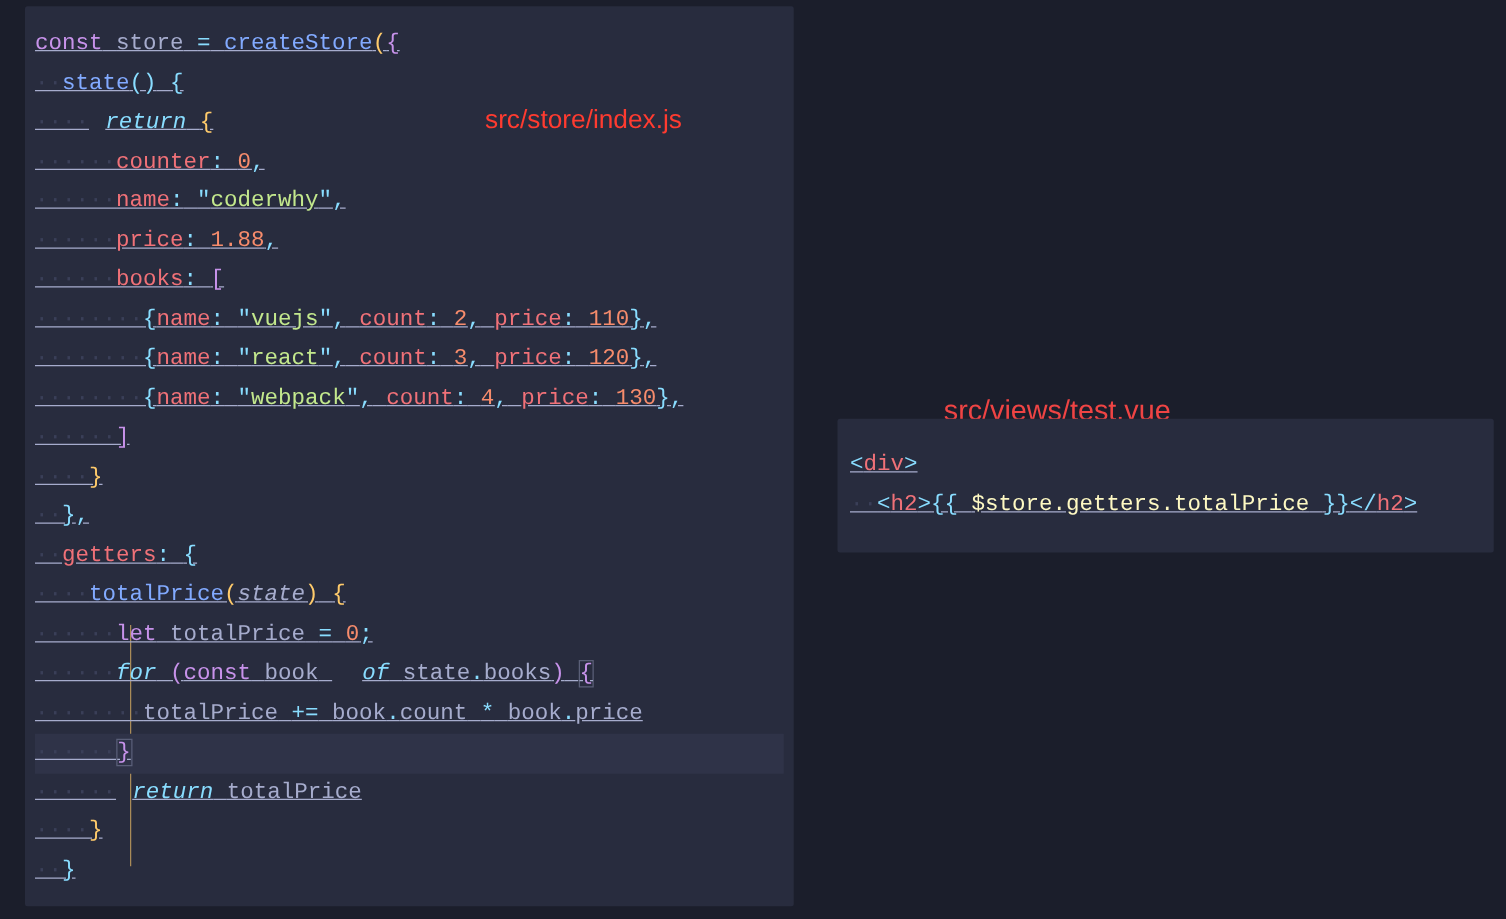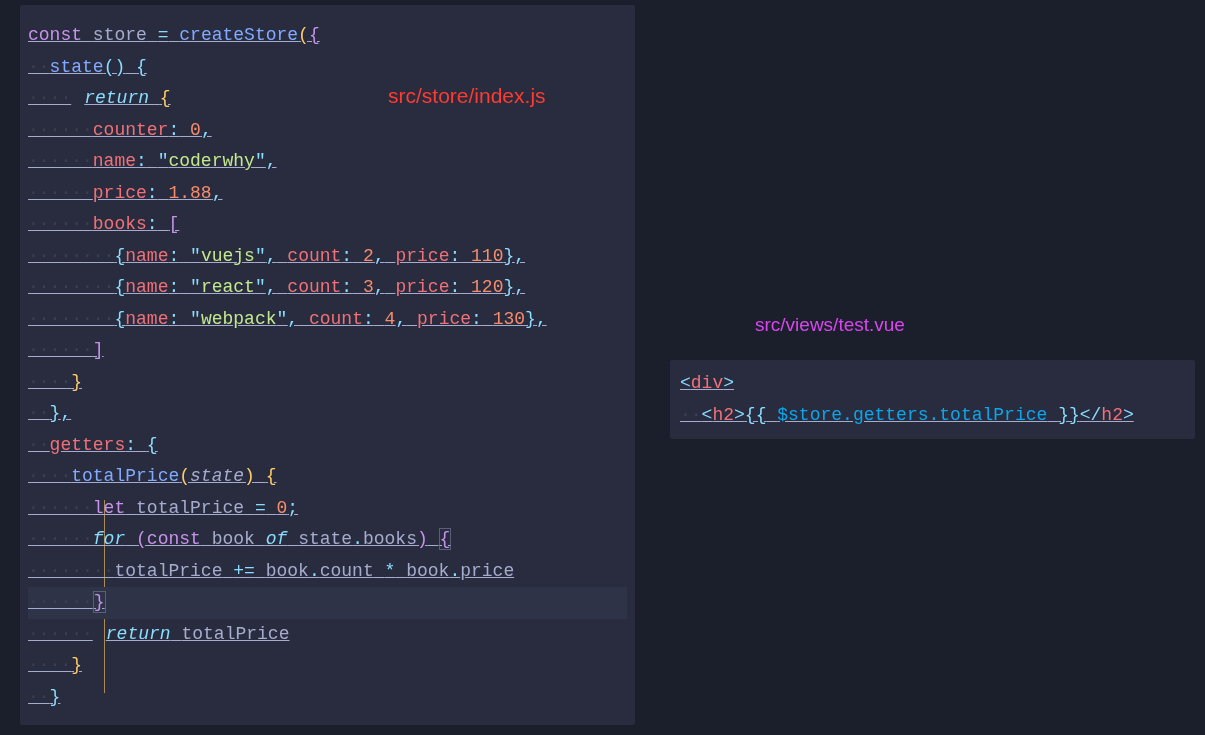--- a/index.html
+++ b/index.html
@@ -19,76 +19,76 @@
     left: 20px;
     top: 5px;
     width: 615px;
     background: #282c3e;
     padding: 15px 8px 12px 8px;
     border-radius: 2px;
   }
   .panel-right {
     position: absolute;
     left: 670px;
-    top: 360px;
+    top: 335px;
     width: 525px;
     background: #282c3e;
-    padding: 8px 10px;
+    padding: 22px 10px;
     border-radius: 2px;
   }
   .label-left {
     position: absolute;
     left: 388px;
     top: 78px;
     color: #ff3b30;
     font-size: 21px;
     font-weight: 400;
     font-family: -apple-system, 'Segoe UI', sans-serif;
     z-index: 10;
     text-align: center;
   }
   .label-right {
     position: absolute;
     left: 755px;
     top: 308px;
-    color: #d946ef;
-    font-size: 19px;
+    color: #ef4444;
+    font-size: 23px;
     font-weight: 400;
     font-family: -apple-system, 'Segoe UI', sans-serif;
   }
   .code-line {
     white-space: pre;
     position: relative;
     text-decoration: underline;
   }
   .hl-line {
     background: #2f3348;
   }
   .ws { color: #3a3f58; }
   .kw-const { color: #c792ea; }
   .kw-return { color: #89ddff; font-style: italic; margin-left: 13px; }
   .kw-let { color: #c792ea; }
   .kw-for { color: #89ddff; font-style: italic; }
-  .kw-of { color: #89ddff; font-style: italic; }
+  .kw-of { color: #89ddff; font-style: italic; margin-left: 24px; }
   .var-name { color: #a6accd; }
   .fn-call { color: #82aaff; }
   .fn-def { color: #82aaff; }
   .prop { color: #f07178; }
   .punct { color: #89ddff; }
   .brace-y { color: #ffcb6b; }
   .brace-p { color: #c792ea; }
   .brace-b { color: #89ddff; }
   .num { color: #f78c6c; }
   .str { color: #c3e88d; }
   .param { color: #a6accd; font-style: italic; }
   .op { color: #89ddff; }
   .tag { color: #f07178; }
   .tag-bracket { color: #89ddff; }
   .mustache { color: #89ddff; }
-  .expr { color: #0ea5e9; }
+  .expr { color: #fef9c3; }
   .bracket-hl {
     border: 1px solid #5a5f78;
     padding: 0 0px;
   }
   .indent-guide {
     position: absolute;
     width: 1px;
     background: #ffcb6b;
     opacity: 0.6;
   }

